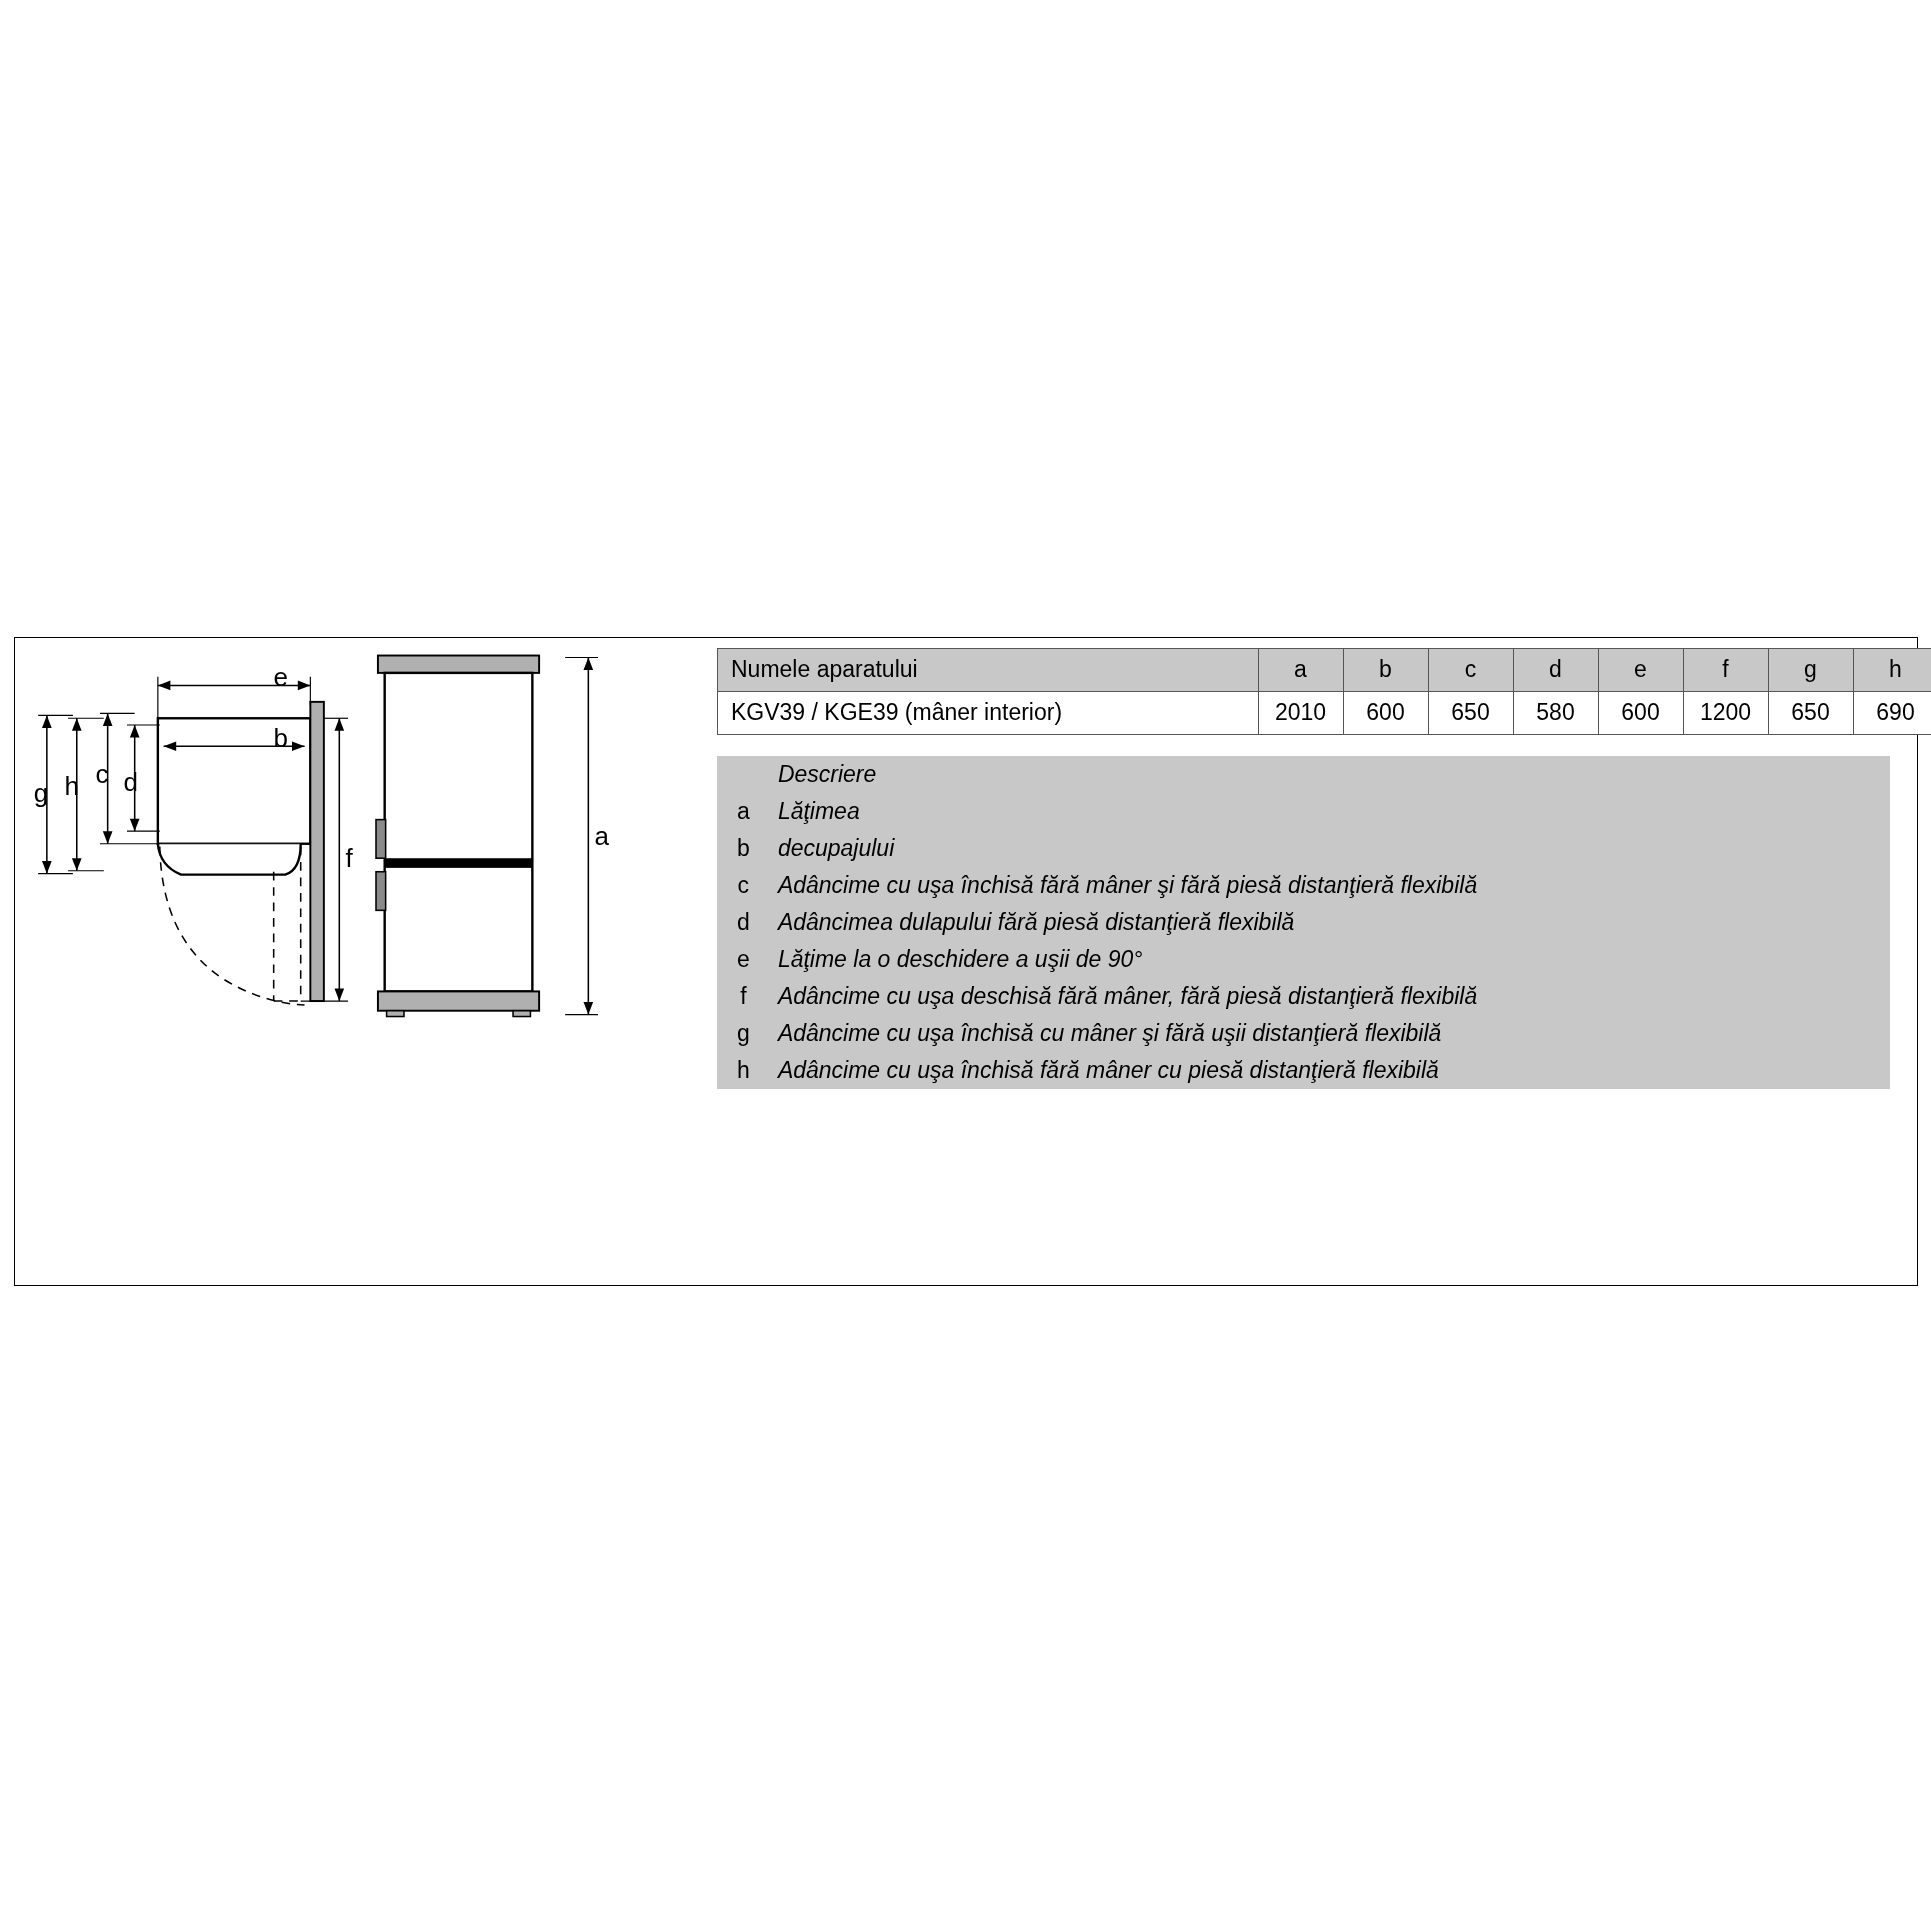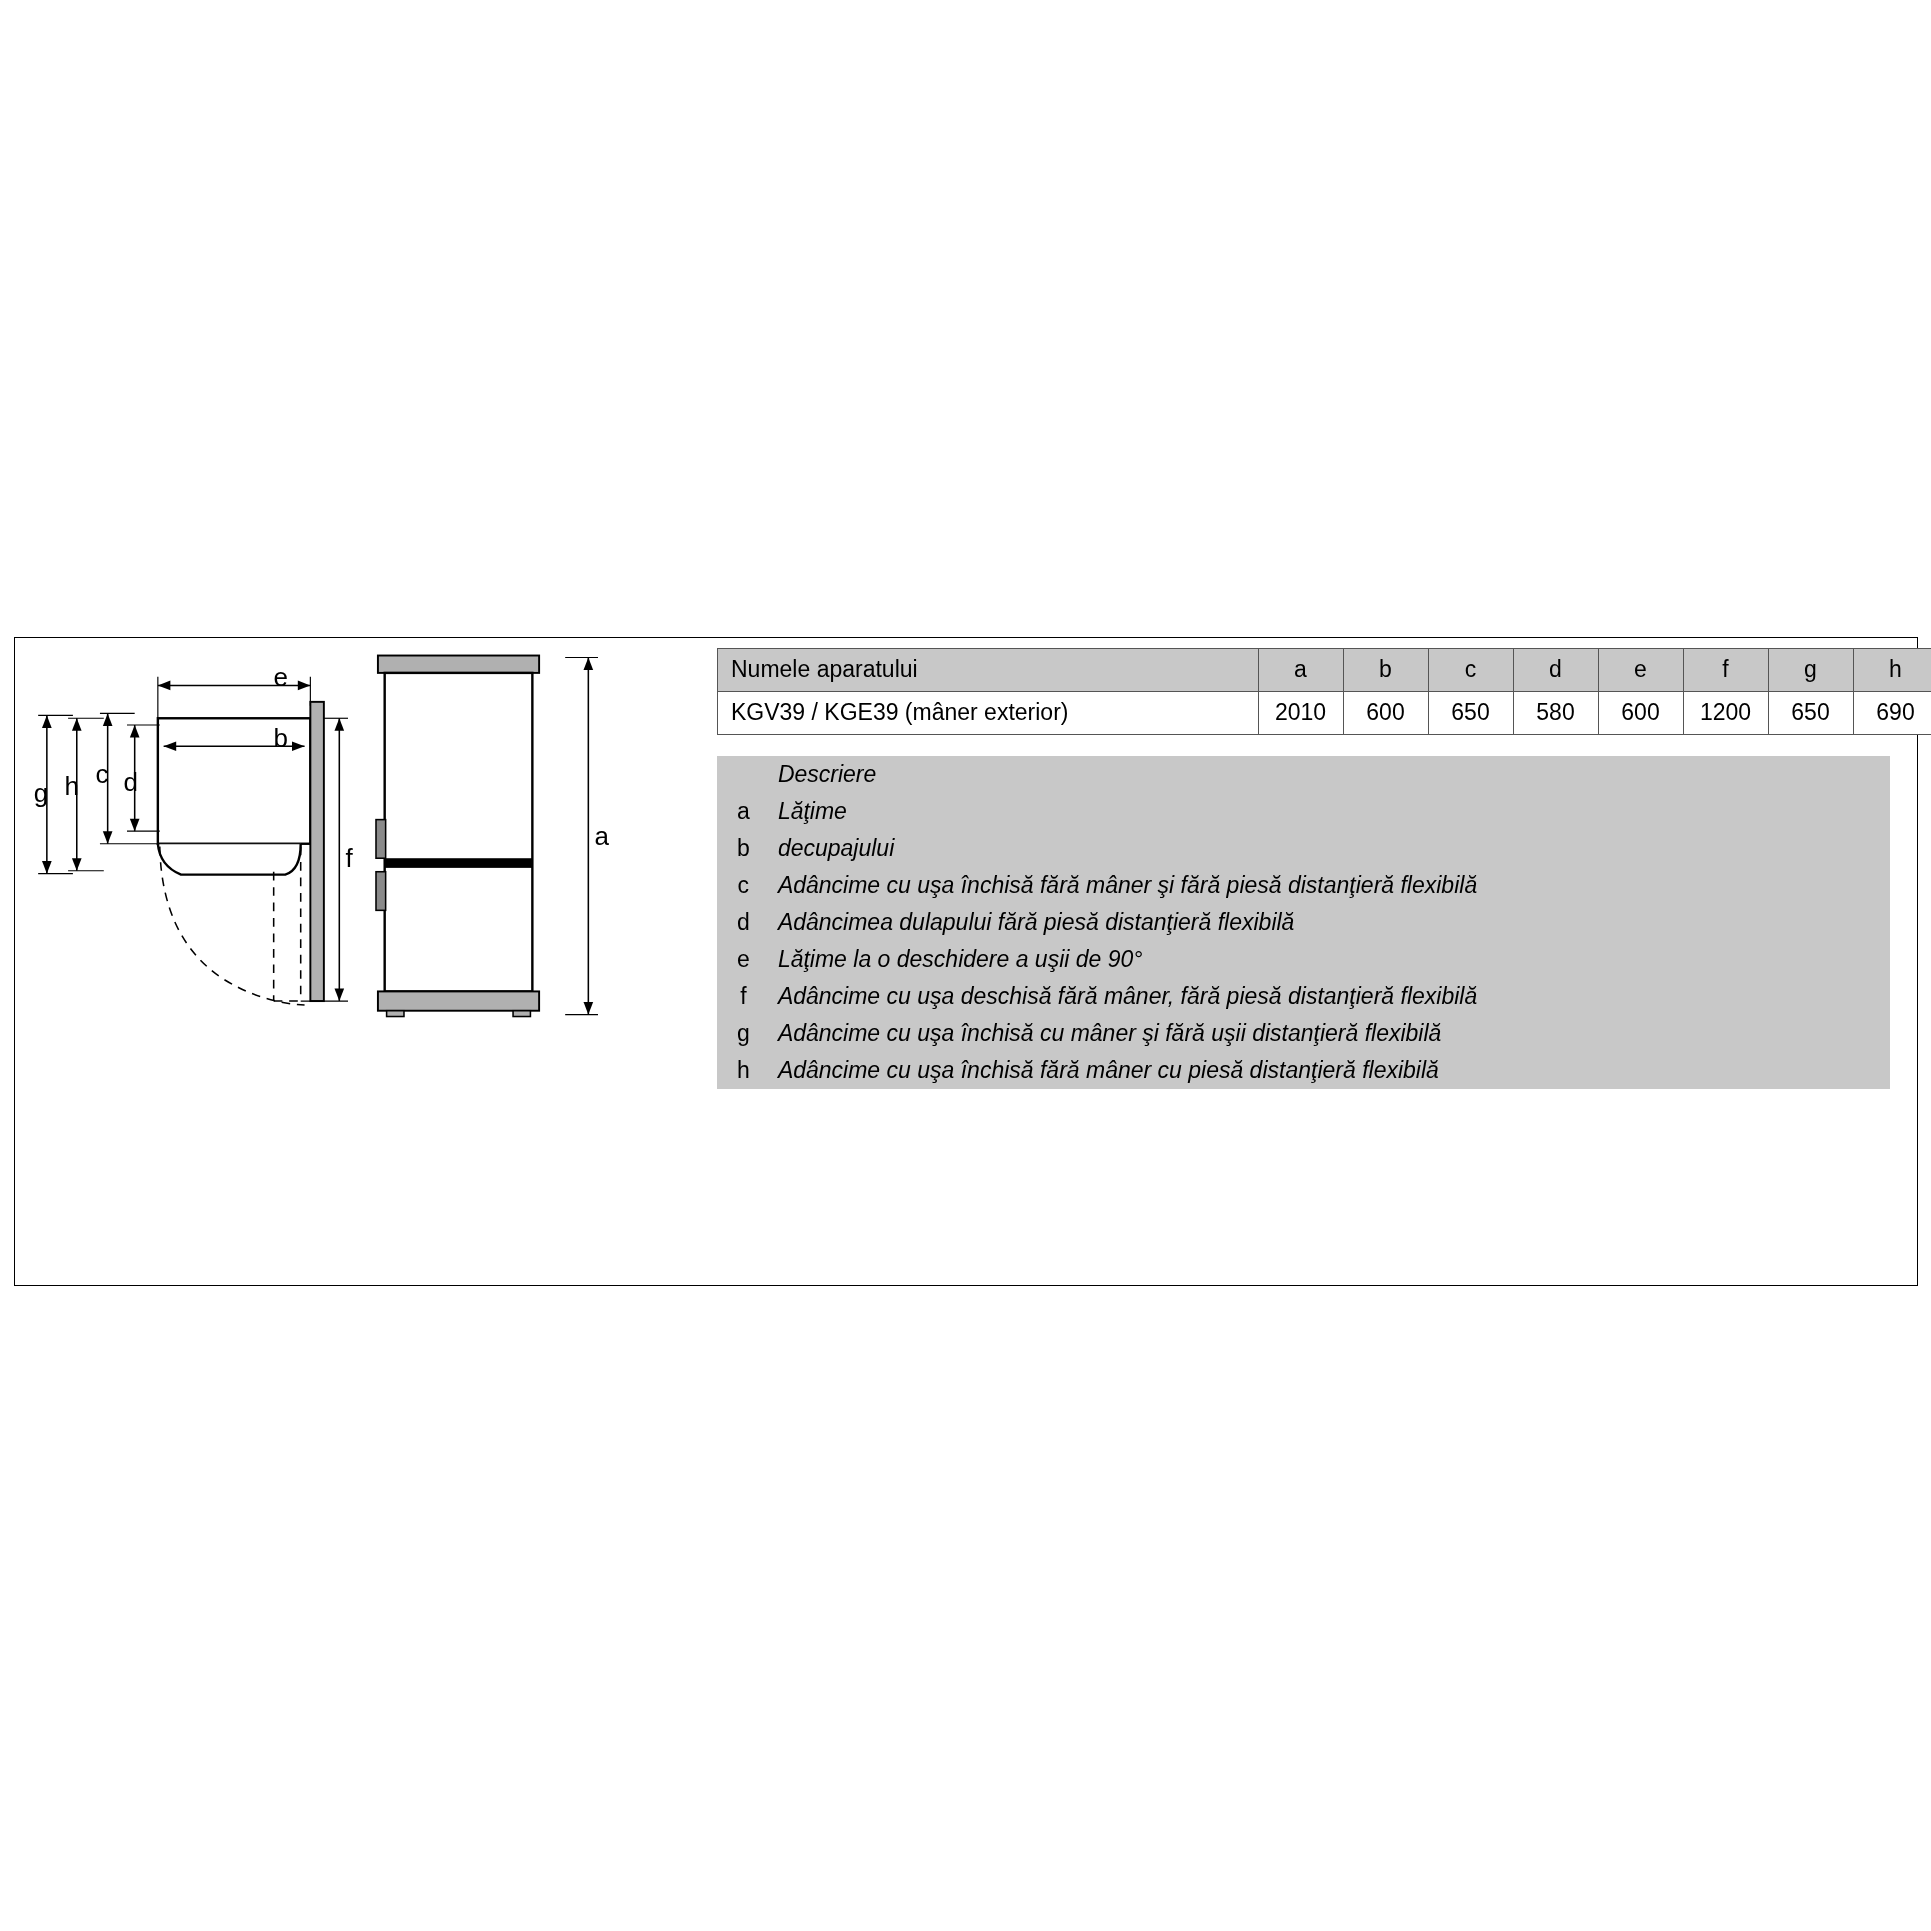--- a/index.html
+++ b/index.html
@@ -220,42 +220,42 @@
           <th class="col hdr">c</th>
           <th class="col hdr">d</th>
           <th class="col hdr">e</th>
           <th class="col hdr">f</th>
           <th class="col hdr">g</th>
           <th class="col hdr">h</th>
         </tr>
       </thead>
       <tbody>
         <tr>
-          <td class="name-cell">KGV39 / KGE39 (mâner exterior)</td>
+          <td class="name-cell">KGV39 / KGE39 (mâner interior)</td>
           <td class="col">2010</td>
           <td class="col">600</td>
           <td class="col">650</td>
           <td class="col">580</td>
           <td class="col">600</td>
           <td class="col">1200</td>
           <td class="col">650</td>
           <td class="col">690</td>
         </tr>
       </tbody>
     </table>
 
     <table class="descr">
       <tbody>
         <tr class="head">
           <td class="key"></td>
           <td class="val">Descriere</td>
         </tr>
         <tr>
           <td class="key">a</td>
-          <td class="val">Lăţime</td>
+          <td class="val">Lăţimea</td>
         </tr>
         <tr>
           <td class="key">b</td>
           <td class="val">decupajului</td>
         </tr>
         <tr>
           <td class="key">c</td>
           <td class="val">Adâncime cu uşa închisă fără mâner şi fără piesă distanţieră flexibilă</td>
         </tr>
         <tr>

